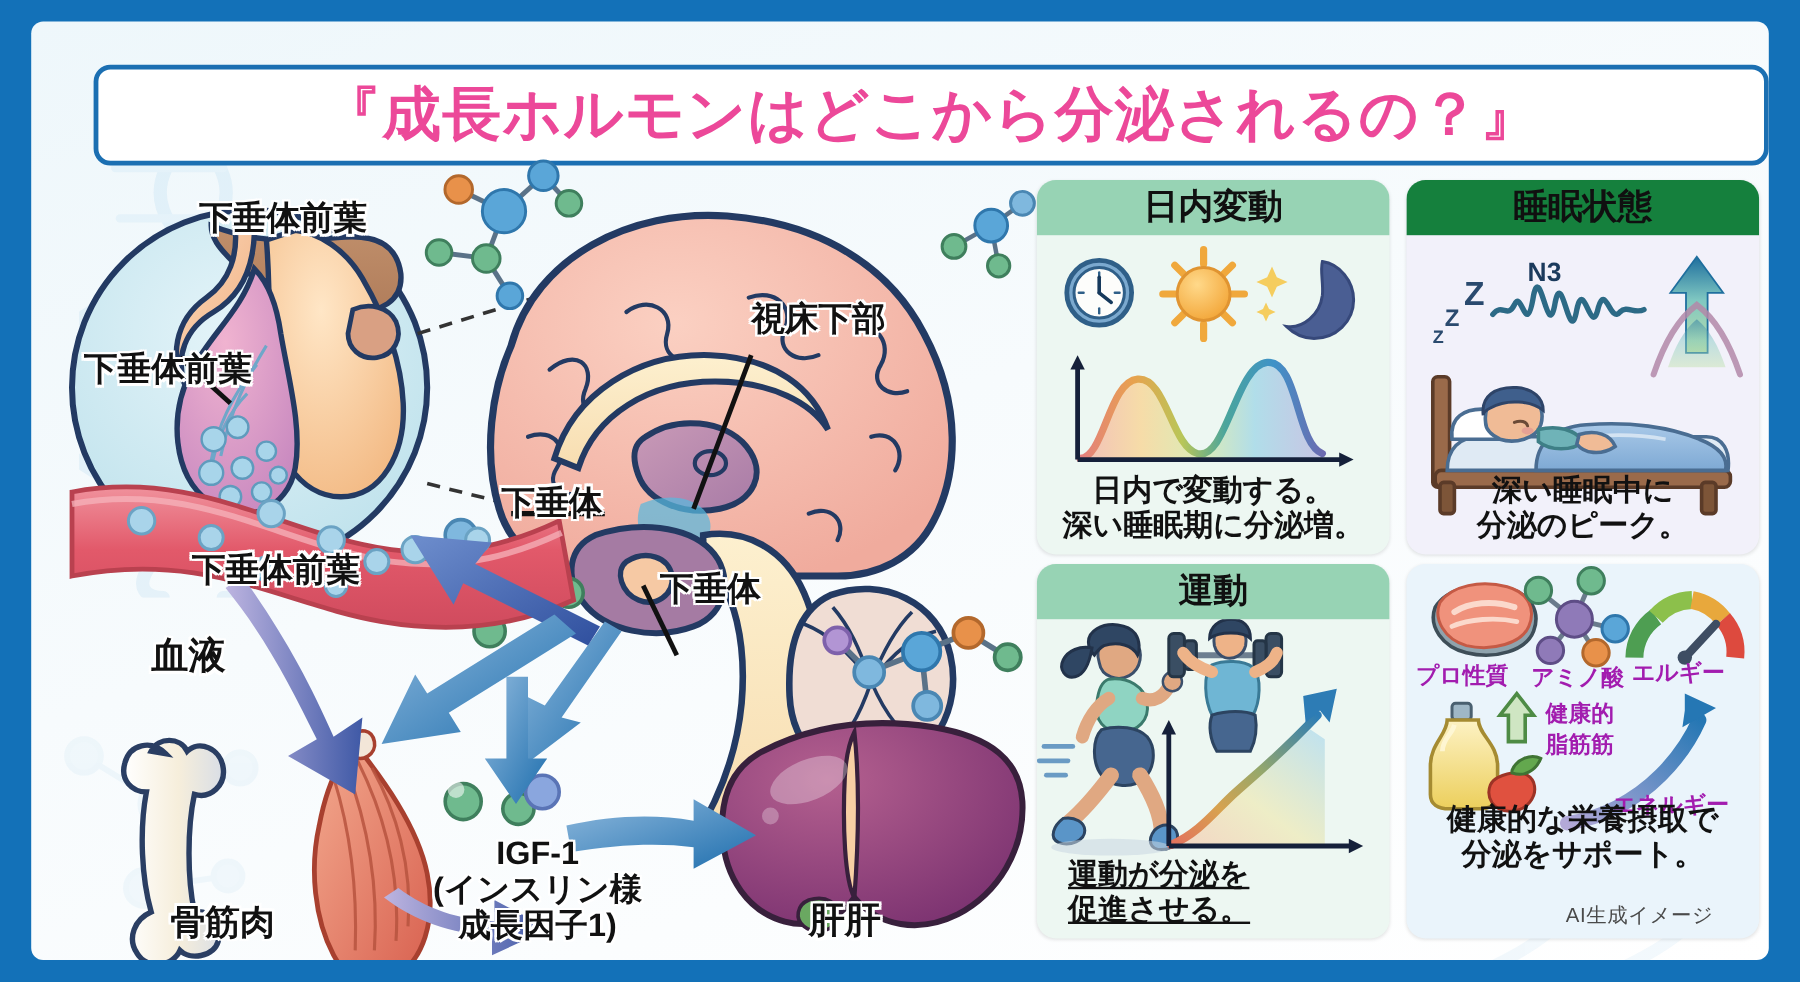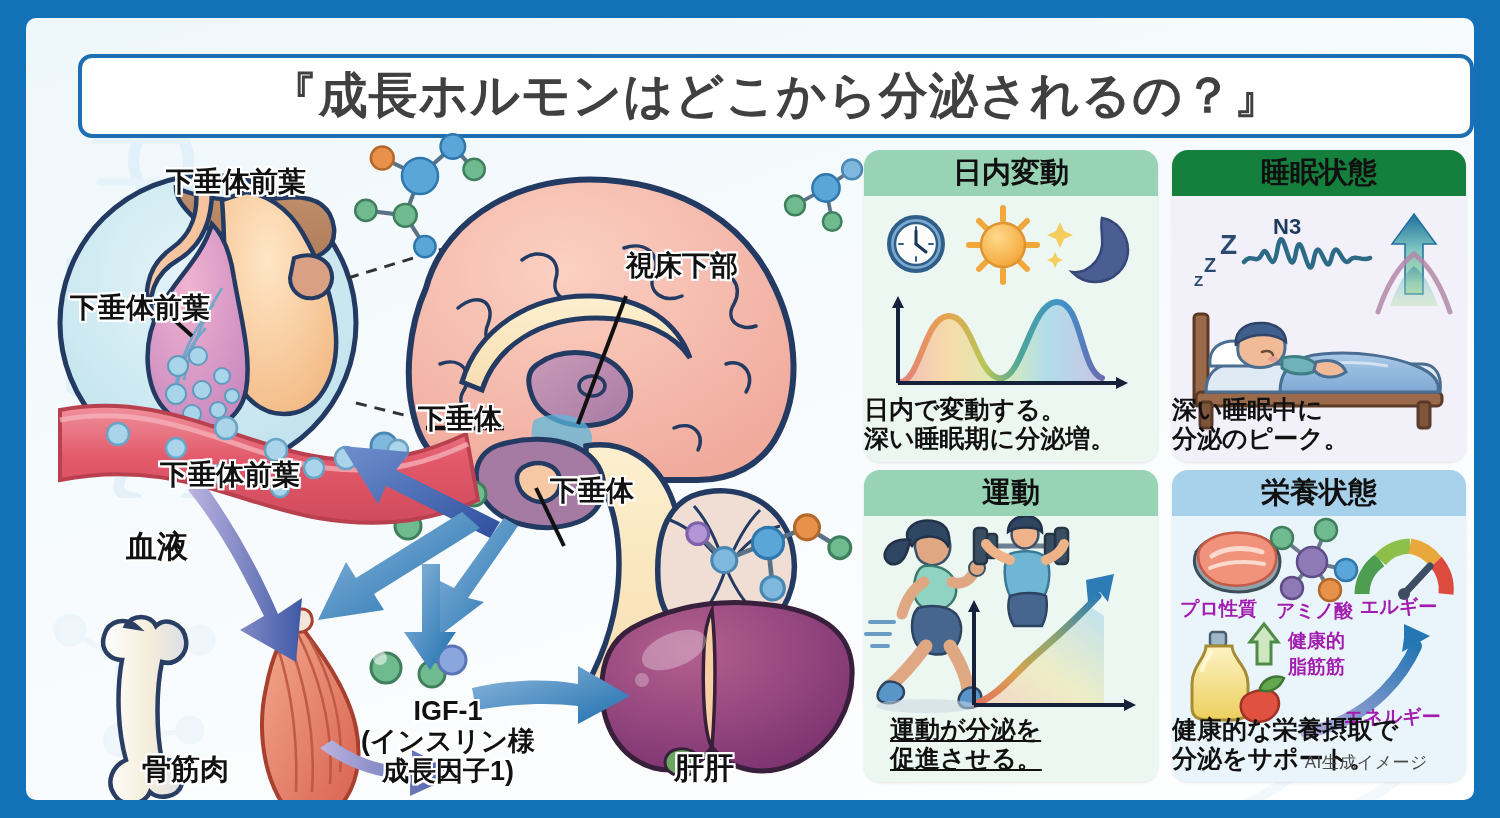--- a/index.html
+++ b/index.html
@@ -23,21 +23,21 @@
   .dna-watermark{position:absolute;opacity:.30;pointer-events:none;}
 
   
   .title-box{
     position:absolute;left:52px;top:36px;width:1396px;height:84px;
     background:#ffffff;border:4px solid #1b6fb2;border-radius:14px;
     display:flex;align-items:center;justify-content:center;
     box-sizing:border-box;
   }
   .title-text{
-    font-size:49px;font-weight:bold;color:#404040;letter-spacing:1px;
+    font-size:49px;font-weight:bold;color:#ec4899;letter-spacing:1px;
     white-space:nowrap;
   }
 
   
   .lbl{
     position:absolute;font-weight:bold;color:#111;white-space:nowrap;
     text-shadow:
       -2px -2px 0 #fff, 2px -2px 0 #fff, -2px 2px 0 #fff, 2px 2px 0 #fff,
       0 -2px 0 #fff, 0 2px 0 #fff, -2px 0 0 #fff, 2px 0 0 #fff;
     line-height:1.12;
@@ -47,21 +47,21 @@
   .panel{
     position:absolute;border-radius:16px;overflow:hidden;
     box-shadow:0 1px 3px rgba(0,0,0,.10);
   }
   .panel-head{
     height:46px;display:flex;align-items:center;justify-content:center;
     font-size:29px;font-weight:bold;color:#101010;
   }
   .panel-body{position:relative;width:100%;height:calc(100% - 46px);}
   .panel-caption{
-    position:absolute;left:0;right:0;bottom:10px;
+    position:absolute;left:0;right:0;bottom:10px;text-align:center;
     font-size:25px;font-weight:bold;color:#111;line-height:1.14;
   }
   .mini{position:absolute;font-weight:bold;color:#a21caf;white-space:nowrap;}
 
   .footer-note{
     position:absolute;right:46px;bottom:26px;
     font-size:17px;color:#4a4a4a;letter-spacing:.5px;
   }
   svg{display:block;}
 </style>
@@ -654,21 +654,20 @@
           </g>
         </svg>
         <div class="panel-caption" style="text-align:left;left:26px;text-decoration:underline;">
           <div>運動が分泌を</div>
           <div>促進させる。</div>
         </div>
       </div>
     </div>
 
     <div class="panel" style="left:1146px;top:452px;width:294px;height:312px;background:#eaf4fb;">
-      <div class="panel-head" style="background:#a8d2ec;">栄養状態</div>
       <div class="panel-body">
         <svg width="294" height="266" viewBox="0 0 294 266">
           <defs>
             <linearGradient id="nutArrG" x1="0" y1="1" x2="1" y2="0">
               <stop offset="0%" stop-color="#b3a9d8"></stop>
                 <stop offset="100%" stop-color="#2577b4"></stop>
             </linearGradient>
             <linearGradient id="oilG" x1="0" y1="0" x2="0" y2="1">
               <stop offset="0%" stop-color="#fdf2c4"></stop>
                 <stop offset="100%" stop-color="#eccf5c"></stop>

